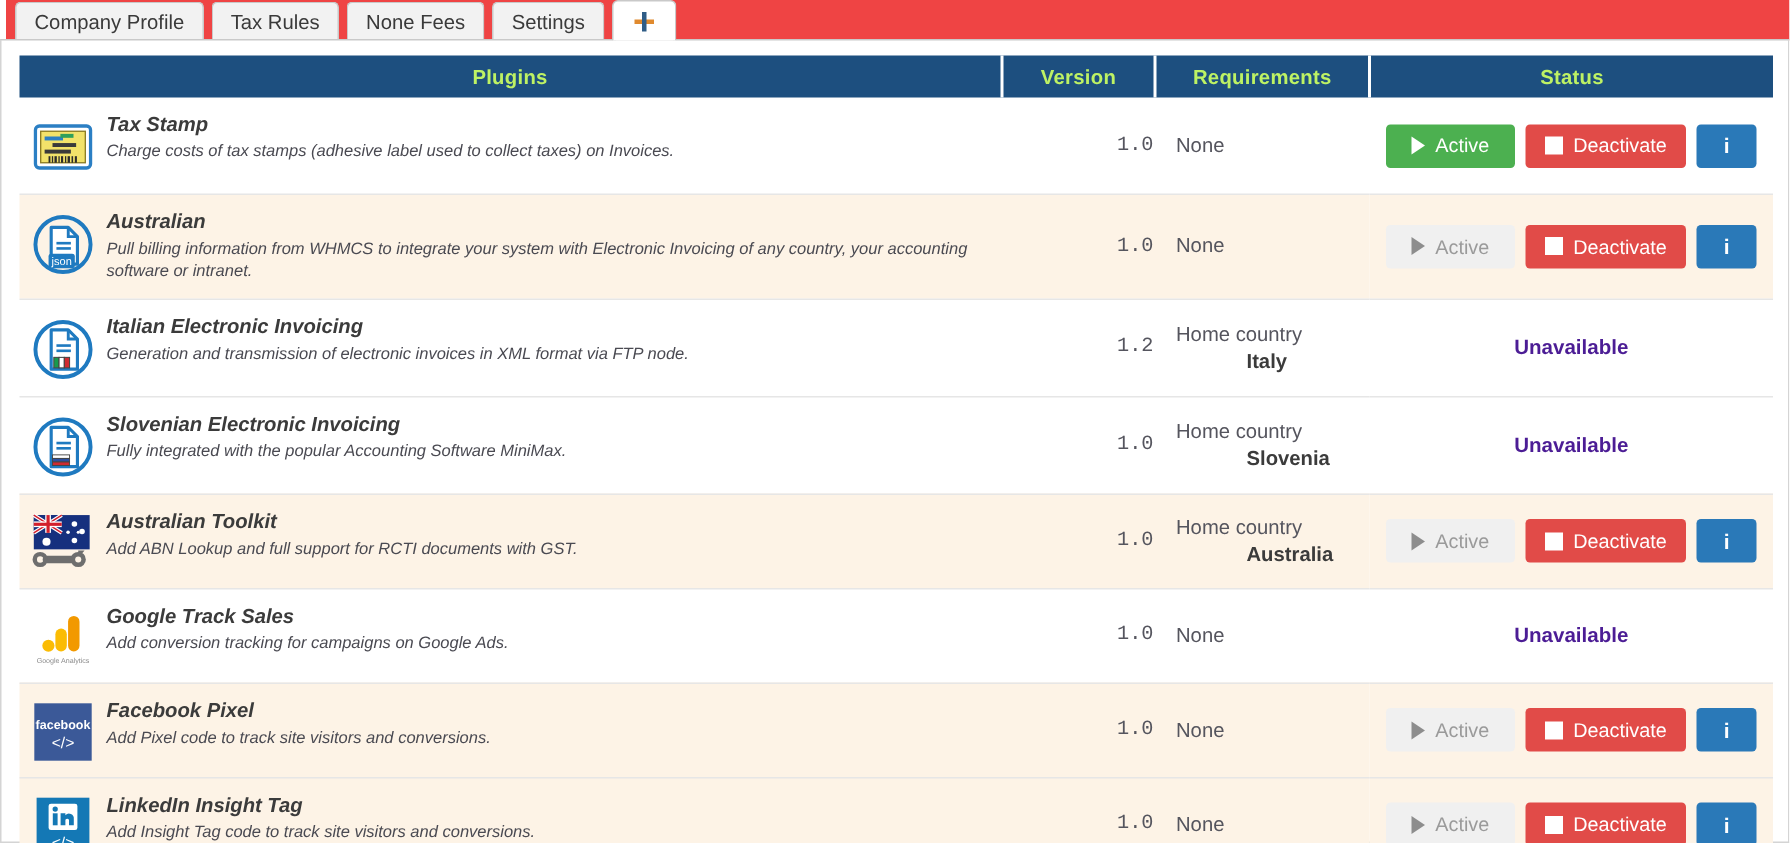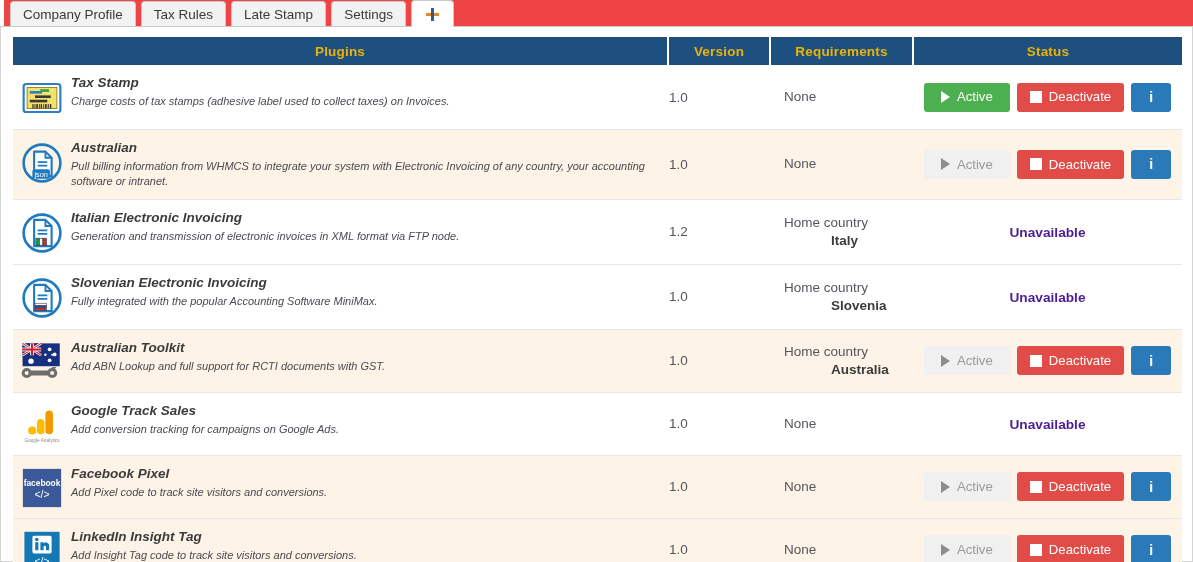--- a/index.html
+++ b/index.html
@@ -52,21 +52,21 @@
     background: #ffffff;
     border: 1px solid #d4d4d4;
     border-top: 1px solid #c9c9c9;
   }
   .panel-inner { padding: 10px 12px 0 12px; }
 
   table.plugins { width: 1169px; border-collapse: collapse; table-layout: fixed; }
 
   thead th {
     background: #1d4f7f;
-    color: #eab308;
+    color: #bef264;
     font-size: 13.5px;
     font-weight: bold;
     height: 28px;
     text-align: center;
     border-right: 2px solid #ffffff;
     letter-spacing: .2px;
   }
   thead th:last-child { border-right: none; }
 
   td { border-bottom: 1px solid #e6e6e6; vertical-align: middle; }
@@ -74,21 +74,21 @@
   tbody tr.alt td { background: #fdf3e6; }
 
   
   .cell-plugin { padding: 10px 8px 10px 4px; }
   .pluginwrap { display: flex; align-items: flex-start; }
   .icon-box { width: 50px; min-width: 50px; padding-top: 2px; display: flex; justify-content: center; }
   .ptext { padding-left: 4px; font-style: italic; }
   .ptitle { font-size: 13.5px; font-weight: bold; color: #3b3b3b; line-height: 1.25; }
   .pdesc  { font-size: 11px; color: #4a4a52; line-height: 1.36; margin-top: 2px; max-width: 600px; }
 
-  .cell-version { text-align: left; font-size: 13.5px; color: #55555e; }
+  .cell-version { text-align: right; font-size: 13.5px; color: #55555e; font-family: Liberation Mono, monospace; }
   .cell-req { padding-left: 14px; font-size: 13.5px; color: #55555e; line-height: 1.35; }
   .cell-req b { color: #3b3b3b; padding-left: 47px; }
   .cell-status { text-align: center; }
 
   .unavail { font-size: 13.7px; font-weight: bold; color: #4c1d95; }
 
   
   .btns { display: flex; align-items: center; justify-content: center; gap: 7px; }
   .btn {
     border: none; border-radius: 3px;
@@ -115,21 +115,21 @@
 <div class="page">
 
   <div class="tabbar" id="tabbar">
       <div class="tab">
         <span>Company Profile</span>
       </div>
       <div class="tab">
         <span>Tax Rules</span>
       </div>
       <div class="tab">
-        <span>Late Stamp</span>
+        <span>None Fees</span>
       </div>
       <div class="tab">
         <span>Settings</span>
       </div>
       <div class="tab active plus">
         <span class="plus-glyph"></span>
       </div>
     </div>
 
   <div class="panel">

